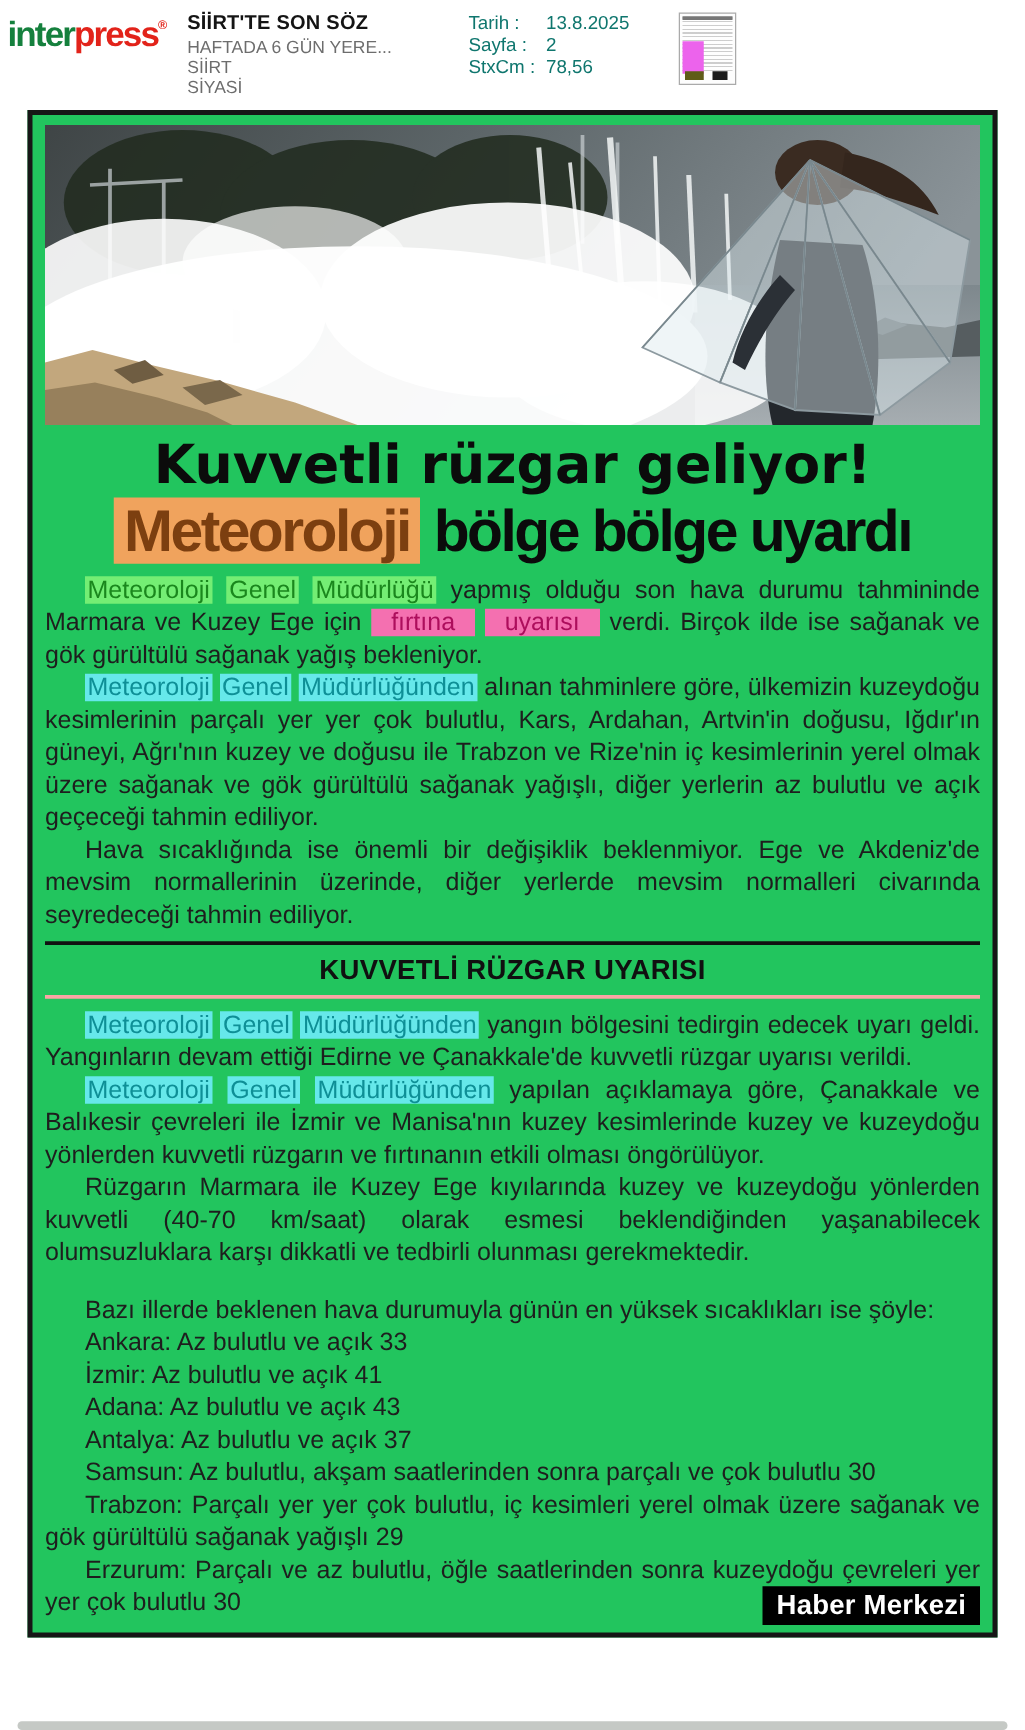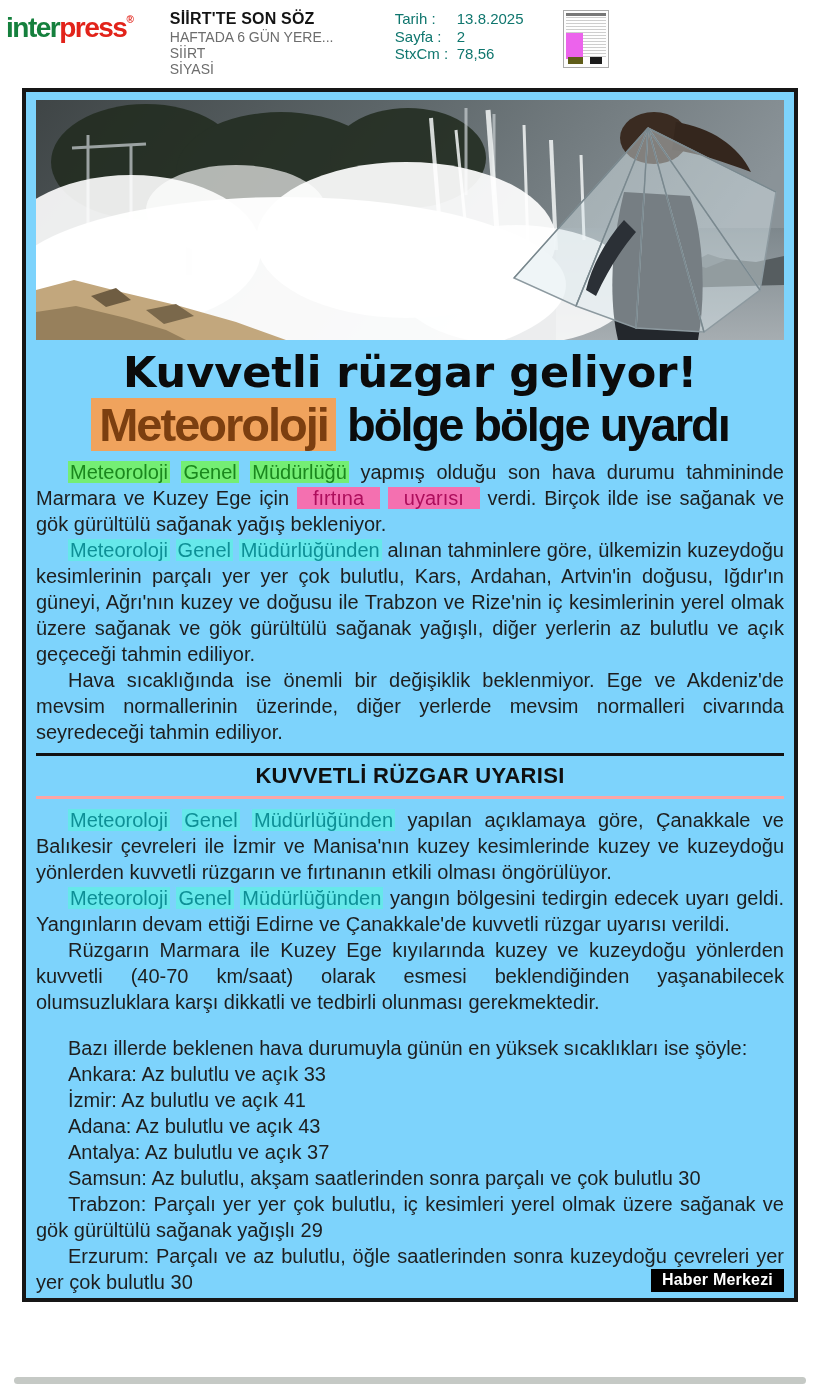--- a/index.html
+++ b/index.html
@@ -11,37 +11,37 @@
     position: relative;
     overflow: hidden;
   }
 
   
   .top-header { display: flex; align-items: flex-start; padding: 8px 10px 0 6px; height: 86px; }
   .logo { font-size: 28px; font-weight: bold; letter-spacing: -1.5px; line-height: 1; padding-top: 6px; white-space: nowrap; }
   .logo .inter { color: #15803d; }
   .logo .press { color: #e2231a; }
   .logo .reg { color: #e2231a; font-size: 10px; vertical-align: 14px; letter-spacing: 0; }
-  .pub-block { margin-left: 36px; line-height: 1.16; padding-top: 2px; width: 215px; }
+  .pub-block { margin-left: 16px; line-height: 1.16; padding-top: 2px; width: 215px; }
   .pub-name { font-size: 16px; font-weight: bold; color: #141414; letter-spacing: .2px; white-space: nowrap; }
   .pub-sub { font-size: 14px; color: #6d6d6d; white-space: nowrap; }
   .meta-block { margin-left: 10px; padding-top: 2px; font-size: 15px; color: #0f766e; width: 140px; }
   .meta-row { display: grid; grid-template-columns: 62px auto; line-height: 1.18; }
   .thumb { margin-left: 28px; margin-top: 2px; width: 46px; height: 58px; background: #fdfdfd; border: 1px solid #aaa; position: relative; overflow: hidden; }
   .thumb .lines { position:absolute; inset:2px 2px 10px 2px;
     background: repeating-linear-gradient(#fff 0 1px, #b9b9b9 1px 2px, #fff 2px 3px); opacity:.7; }
   .thumb .headline-strip { position:absolute; top:2px; left:2px; right:2px; height:3px; background:#777; }
   .thumb .magenta { position:absolute; left:2px; top:22px; width:17px; height:26px; background:#ec63ec; }
   .thumb .block-olive { position:absolute; left:4px; bottom:3px; width:15px; height:7px; background:#5f5c18; }
   .thumb .block-dark { position:absolute; right:6px; bottom:3px; width:12px; height:7px; background:#1b1b1b; }
 
   
   .article {
     position: absolute; left: 22px; top: 88px; width: 776px;
-    border: 4px solid #161616; background: #7dd3fc;
+    border: 4px solid #161616; background: #22c55e;
     padding: 8px 10px 6px 10px;
   }
 
   .photo { height: 240px; overflow: hidden; position: relative; margin-bottom: 4px; }
   .photo svg { display:block; width:100%; height:100%; }
 
   .headline1 {
     text-align: center; font-family: "DejaVu Sans", sans-serif;
     font-size: 43px; font-weight: bold; color: #0b0b0b;
     margin: 8px 0 2px; line-height: 1.15; letter-spacing: 0;
@@ -62,21 +62,21 @@
 
   .section-header {
     margin: 8px 0; padding: 7px 0;
     border-top: 3px solid #111; border-bottom: 3px solid #fca5a5;
     text-align: center; font-size: 22px; font-weight: bold; color: #101010;
     letter-spacing: .3px; text-indent: 0;
   }
 
   .forecast { margin-top: 20px; }
   .byline-row { display: flex; justify-content: flex-end; margin-top: -26px; position: relative; }
-  .byline { background: #000; color: #fff; font-weight: bold; font-size: 16px; padding: 2px 11px 3px; letter-spacing: .2px; }
+  .byline { background: #000; color: #fff; font-weight: bold; font-size: 22px; padding: 2px 11px 3px; letter-spacing: .2px; }
 
   .bottom-bar { position: absolute; left: 14px; right: 14px; bottom: 0; height: 7px; background: #c5c9c5; border-radius: 4px; }
 </style>
 </head>
 <body>
 
 <div class="top-header">
   <div class="logo"><span class="inter">inter</span><span class="press">press</span><span class="reg">®</span></div>
 
   <div class="pub-block">
@@ -202,23 +202,23 @@
 
   <div class="body-text">
     <p><span class="hl-green">Meteoroloji</span><span> </span><span class="hl-green">Genel</span><span> </span><span class="hl-green">Müdürlüğü</span><span> yapmış olduğu son hava durumu tahmininde Marmara ve Kuzey Ege için </span><span class="hl-pink">fırtına</span><span> </span><span class="hl-pink">uyarısı</span><span> verdi. Birçok ilde ise sağanak ve gök gürültülü sağanak yağış bekleniyor.</span></p>
 
     <p><span class="hl-cyan">Meteoroloji</span><span> </span><span class="hl-cyan">Genel</span><span> </span><span class="hl-cyan">Müdürlüğünden</span><span> alınan tahminlere göre, ülkemizin kuzeydoğu kesimlerinin parçalı yer yer çok bulutlu, Kars, Ardahan, Artvin'in doğusu, Iğdır'ın güneyi, Ağrı'nın kuzey ve doğusu ile Trabzon ve Rize'nin iç kesimlerinin yerel olmak üzere sağanak ve gök gürültülü sağanak yağışlı, diğer yerlerin az bulutlu ve açık geçeceği tahmin ediliyor.</span></p>
 
     <p>Hava sıcaklığında ise önemli bir değişiklik beklenmiyor. Ege ve Akdeniz'de mevsim normallerinin üzerinde, diğer yerlerde mevsim normalleri civarında seyredeceği tahmin ediliyor.</p>
 
     <div class="section-header">KUVVETLİ RÜZGAR UYARISI</div>
 
+    <p><span class="hl-cyan">Meteoroloji</span><span> </span><span class="hl-cyan">Genel</span><span> </span><span class="hl-cyan">Müdürlüğünden</span><span> yangın bölgesini tedirgin edecek uyarı geldi. Yangınların devam ettiği Edirne ve Çanakkale'de kuvvetli rüzgar uyarısı verildi.</span></p>
+
     <p><span class="hl-cyan">Meteoroloji</span><span> </span><span class="hl-cyan">Genel</span><span> </span><span class="hl-cyan">Müdürlüğünden</span><span> yapılan açıklamaya göre, Çanakkale ve Balıkesir çevreleri ile İzmir ve Manisa'nın kuzey kesimlerinde kuzey ve kuzeydoğu yönlerden kuvvetli rüzgarın ve fırtınanın etkili olması öngörülüyor.</span></p>
-
-    <p><span class="hl-cyan">Meteoroloji</span><span> </span><span class="hl-cyan">Genel</span><span> </span><span class="hl-cyan">Müdürlüğünden</span><span> yangın bölgesini tedirgin edecek uyarı geldi. Yangınların devam ettiği Edirne ve Çanakkale'de kuvvetli rüzgar uyarısı verildi.</span></p>
 
     <p>Rüzgarın Marmara ile Kuzey Ege kıyılarında kuzey ve kuzeydoğu yönlerden kuvvetli (40-70 km/saat) olarak esmesi beklendiğinden yaşanabilecek olumsuzluklara karşı dikkatli ve tedbirli olunması gerekmektedir.</p>
   </div>
 
   <div class="forecast">
     <p>Bazı illerde beklenen hava durumuyla günün en yüksek sıcaklıkları ise şöyle:</p>
     <p>Ankara: Az bulutlu ve açık 33</p>
     <p>İzmir: Az bulutlu ve açık 41</p>
     <p>Adana: Az bulutlu ve açık 43</p>
     <p>Antalya: Az bulutlu ve açık 37</p>

